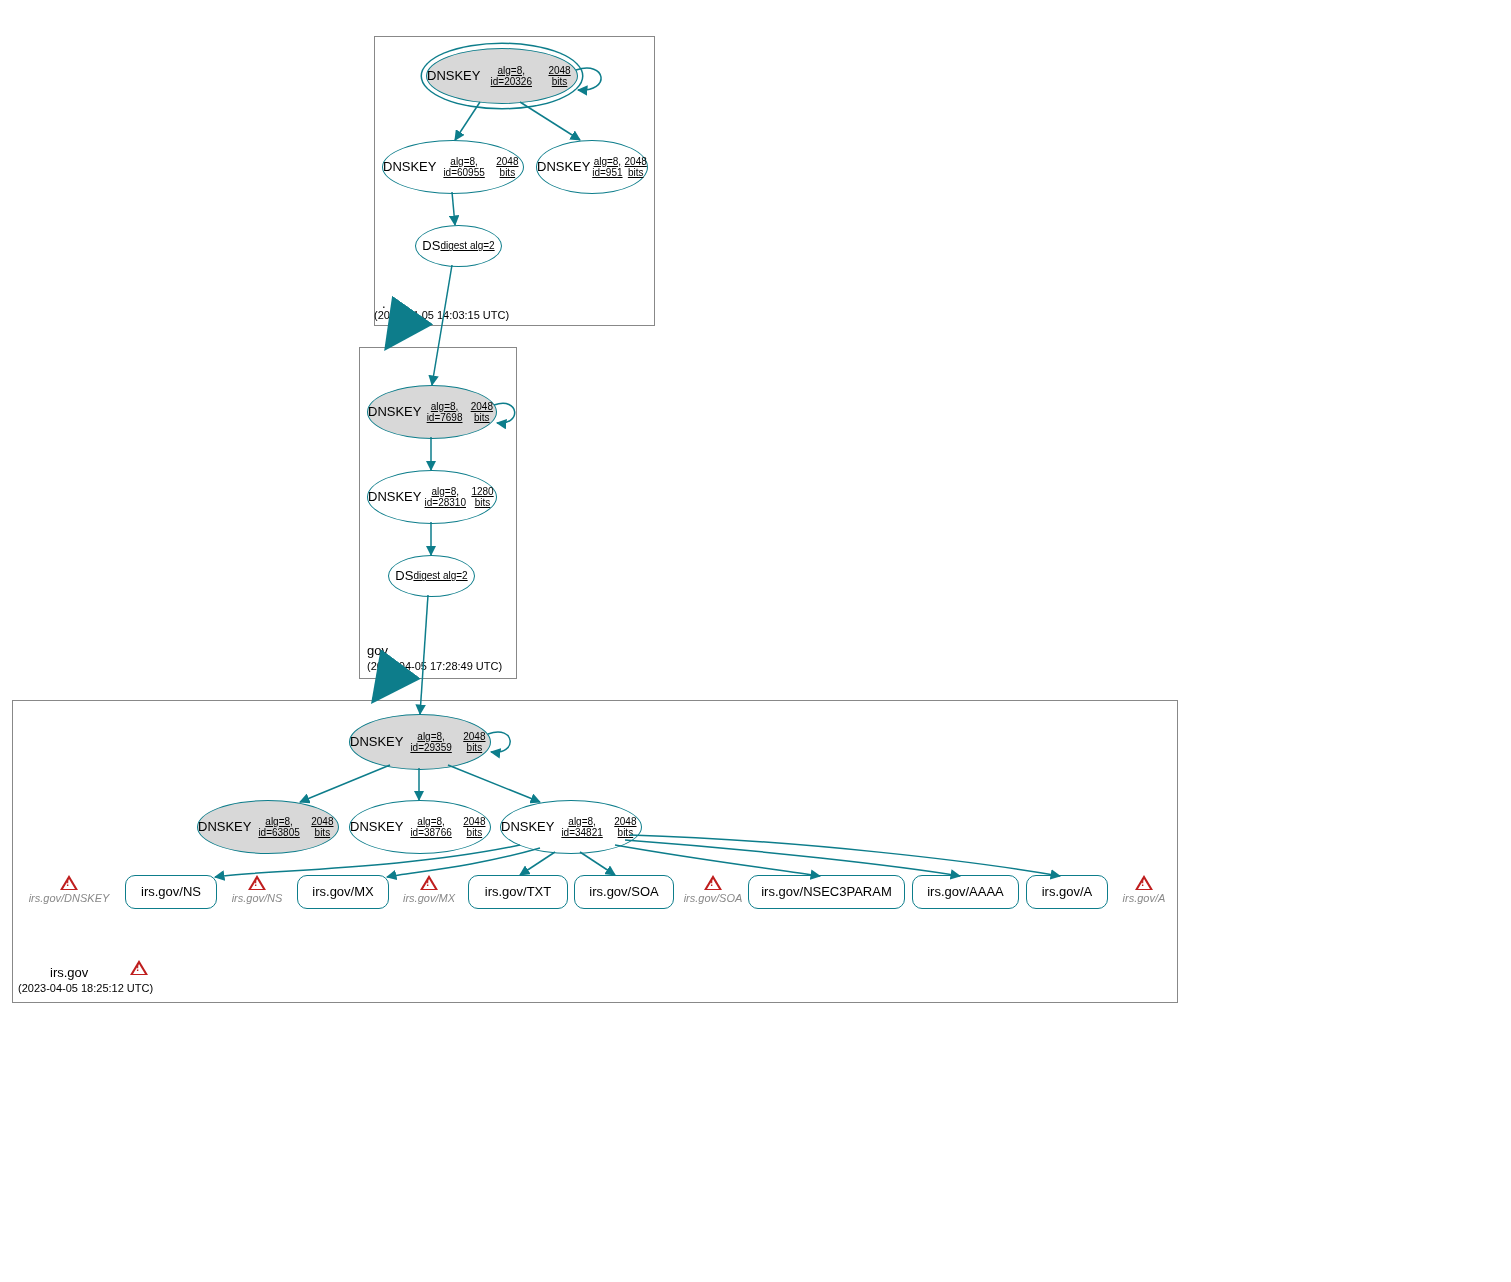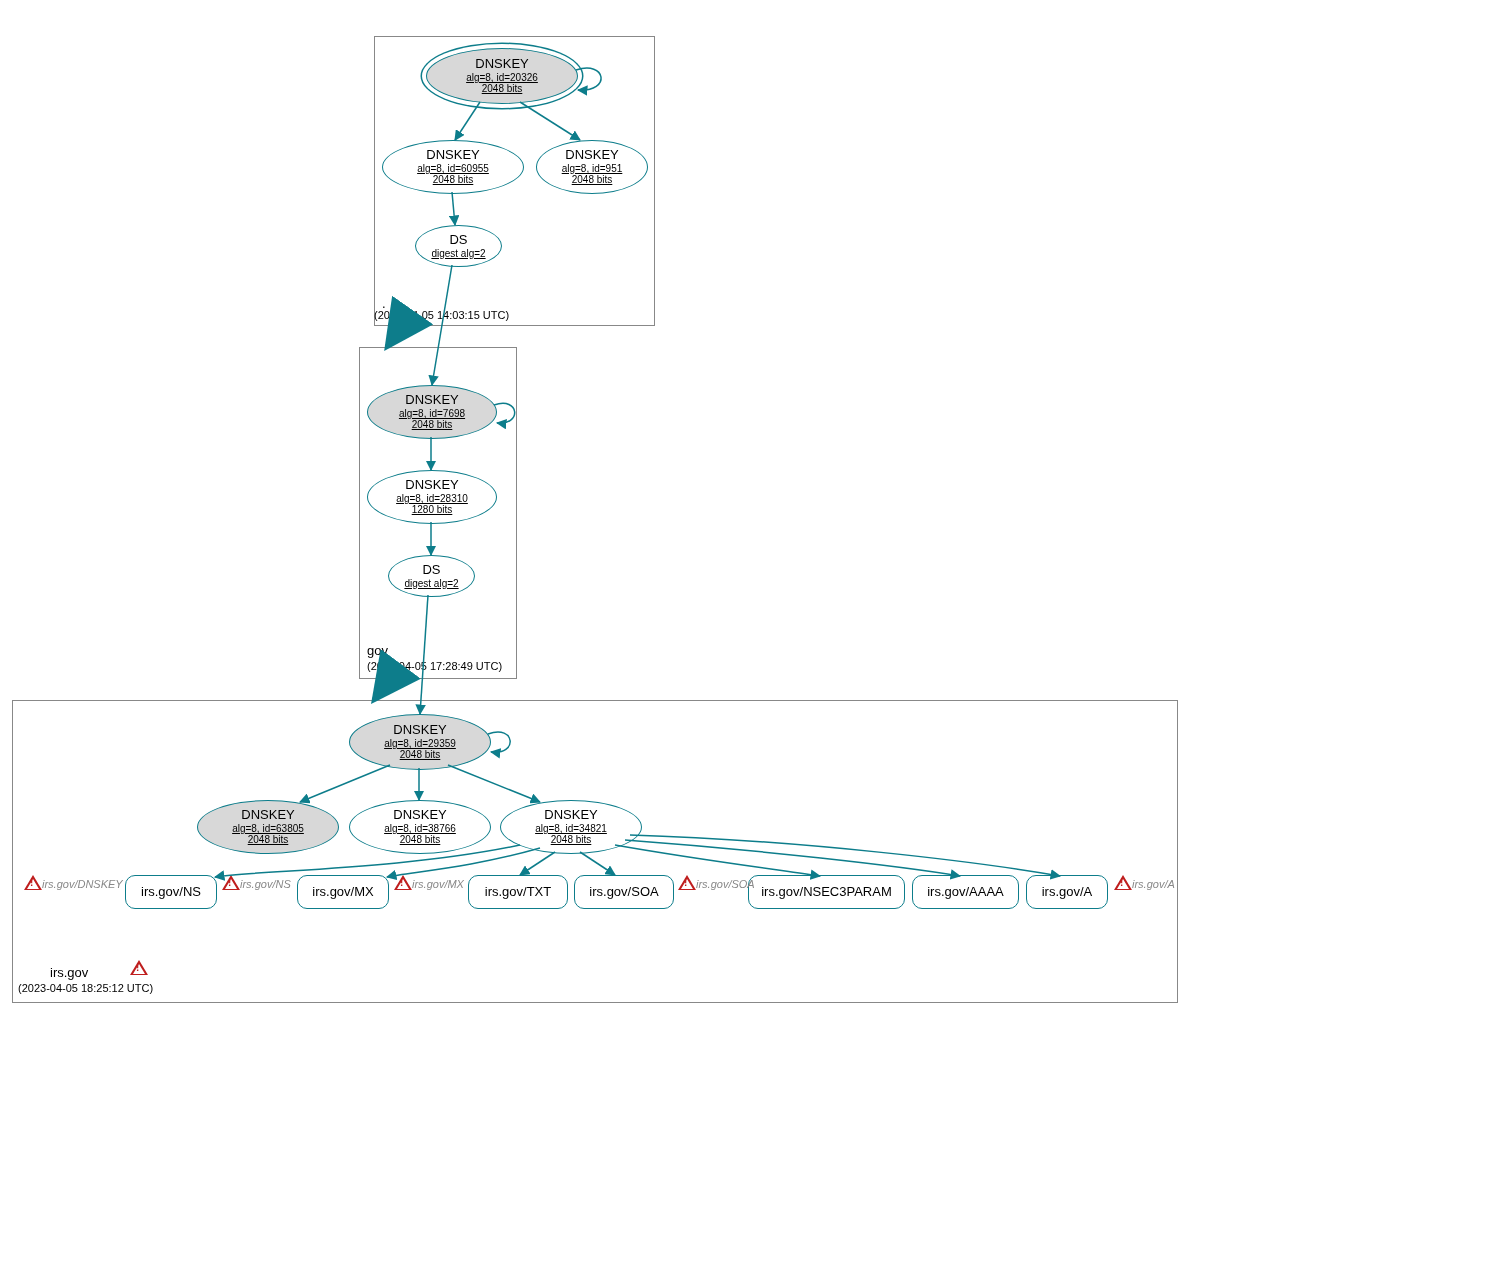--- a/index.html
+++ b/index.html
@@ -22,21 +22,20 @@
     color: #000;
   }
   .zone-sublabel {
     position: absolute;
     font-size: 11px;
     color: #000;
   }
   .node {
     position: absolute;
     display: flex;
-    flex-direction: column;
     align-items: center;
     justify-content: center;
     text-align: center;
     line-height: 1.15;
   }
   .ellipse {
     border: 1.5px solid #0d7d8b;
     border-radius: 50%;
     background: #fff;
   }
@@ -53,21 +52,21 @@
     display: flex;
     align-items: center;
     justify-content: center;
     font-size: 13px;
   }
   .node-title { font-size: 13px; }
   .node-sub { font-size: 10px; text-decoration: underline; }
   .warn-label {
     position: absolute;
     display: flex;
-    flex-direction: row;
+    flex-direction: column;
     align-items: center;
     font-size: 11px;
     font-style: italic;
     color: #888;
   }
   .warn-icon {
     width: 0; height: 0;
     border-left: 9px solid transparent;
     border-right: 9px solid transparent;
     border-bottom: 15px solid #bf1e1e;

